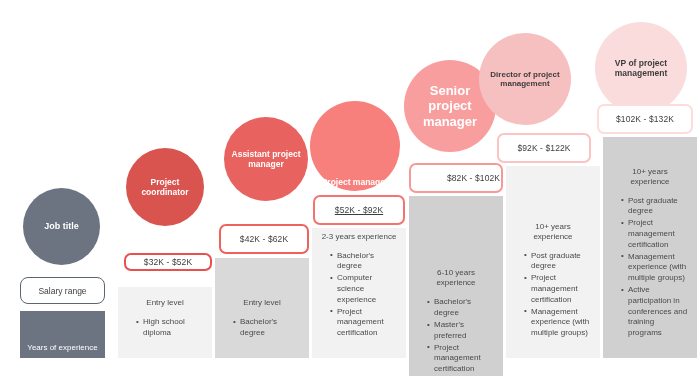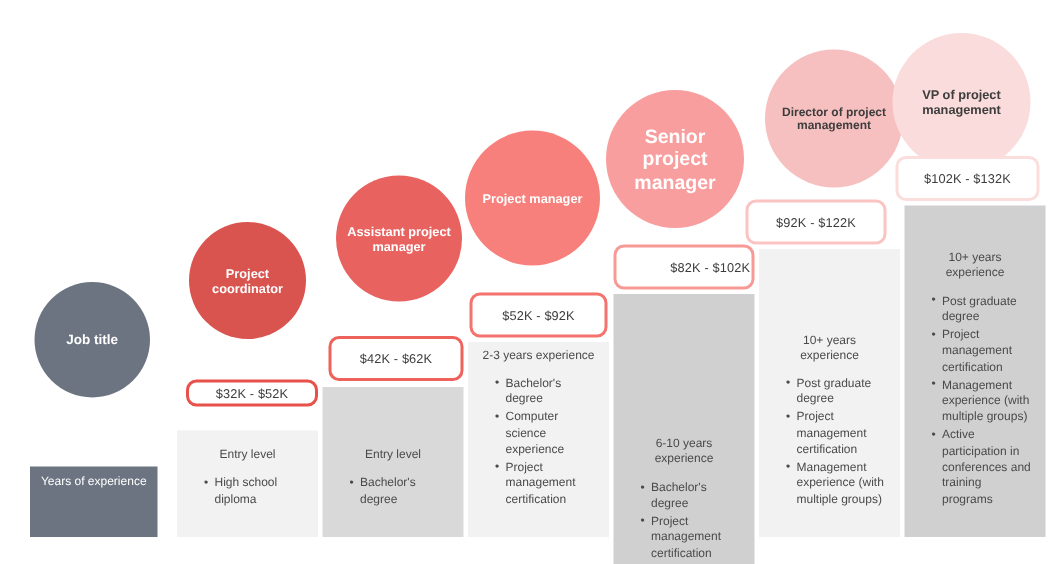--- a/index.html
+++ b/index.html
@@ -92,41 +92,44 @@
     font-size:8.5px;
     color:#3d3d3d;
   }
   .legend-req{
     position:absolute;
     box-sizing:border-box;
     background:#6b7480;
     display:flex;
     flex-direction:column;
     align-items:center;
-    justify-content:flex-start;
+    justify-content:flex-end;
     text-align:center;
     gap:5px;
     padding:5px 4px;
   }
   .legend-req span{
     font-size:8px;
     color:#ffffff;
     line-height:1.2;
     display:block;
   }
 </style>
 </head>
 <body>
 
 <div id="stage">
 
   <div class="circle" id="legend-circle" style="left: 23px; top: 188px; width: 77px; height: 77px; font-size: 9px; background: rgb(107, 116, 128); color: rgb(255, 255, 255);">
     <span>Job title</span>
   </div>
 
+  <div class="legend-salary" style="left: 20px; top: 277px; width: 85px; height: 27px; border-color: rgb(92, 102, 112);">
+    <span>Salary range</span>
+  </div>
 
   <div class="legend-req" style="left: 20px; top: 311px; width: 85px; height: 47px; background: rgb(107, 116, 128);">
     <span>Years of experience</span>
   </div>
 
   <div id="levels-layer">
       <div class="circle" style="left: 126px; top: 148px; width: 78px; height: 78px; background: rgb(217, 83, 79); color: rgb(255, 255, 255); font-size: 8.5px;">
         <span>Project coordinator</span>
       </div>
       <div class="salary-box" style="left: 124px; top: 253px; width: 88px; height: 18px; border: 2px solid rgb(232, 80, 74);">
@@ -143,48 +146,49 @@
       </div>
       <div class="salary-box" style="left: 219px; top: 224px; width: 90px; height: 30px; border: 2px solid rgb(238, 98, 92);">
         <span>$42K - $62K</span>
       </div>
       <div class="card" style="left: 215px; top: 258px; width: 94px; height: 100px; background: rgb(217, 217, 217);">
         <div class="years">Entry level</div>
         <ul>
           <li>Bachelor's degree</li>
         </ul>
       </div>
-      <div class="circle" style="left: 310px; top: 87px; width: 90px; height: 90px; background: rgb(247, 128, 124); color: rgb(255, 255, 255); font-size: 8.5px;">
+      <div class="circle" style="left: 310px; top: 101px; width: 90px; height: 90px; background: rgb(247, 128, 124); color: rgb(255, 255, 255); font-size: 8.5px; align-items: flex-end;">
         <span>Project manager</span>
       </div>
-      <div class="salary-box" style="left: 313px; top: 195px; width: 92px; height: 30px; border: 2px solid rgb(244, 115, 110);">
+      <div class="salary-box" style="left: 313px; top: 195px; width: 92px; height: 30px; border: 2px solid rgb(244, 115, 110); text-decoration: underline;">
         <span>$52K - $92K</span>
       </div>
       <div class="card" style="left: 312px; top: 228px; width: 94px; height: 130px; background: rgb(242, 242, 242);">
         <div class="years">2-3 years experience</div>
         <ul>
           <li>Bachelor's degree</li>
           <li>Computer science experience</li>
           <li>Project management certification</li>
         </ul>
       </div>
       <div class="circle" style="left: 404px; top: 60px; width: 92px; height: 92px; background: rgb(249, 158, 158); color: rgb(255, 255, 255); font-size: 13px;">
         <span>Senior project manager</span>
       </div>
       <div class="salary-box" style="left: 409px; top: 163px; width: 94px; height: 30px; border: 2px solid rgb(247, 154, 150); padding-left: 35px;">
         <span>$82K - $102K</span>
       </div>
       <div class="card" style="left: 409px; top: 196px; width: 94px; height: 198px; background: rgb(208, 208, 208);">
         <div class="years">6-10 years experience</div>
         <ul>
           <li>Bachelor's degree</li>
-          <li>Project management certification</li>
-        </ul>
-      </div>
-      <div class="circle" style="left: 510px; top: 33px; width: 92px; height: 92px; background: rgb(247, 192, 192); color: rgb(61, 61, 61); font-size: 8px;">
+          <li>Master's preferred</li>
+          <li>Project management certification</li>
+        </ul>
+      </div>
+      <div class="circle" style="left: 479px; top: 33px; width: 92px; height: 92px; background: rgb(247, 192, 192); color: rgb(61, 61, 61); font-size: 8px;">
         <span>Director of project management</span>
       </div>
       <div class="salary-box" style="left: 497px; top: 133px; width: 94px; height: 30px; border: 2px solid rgb(249, 196, 193);">
         <span>$92K - $122K</span>
       </div>
       <div class="card" style="left: 506px; top: 166px; width: 94px; height: 192px; background: rgb(242, 242, 242);">
         <div class="years">10+ years experience</div>
         <ul>
           <li>Post graduate degree</li>
           <li>Project management certification</li>

